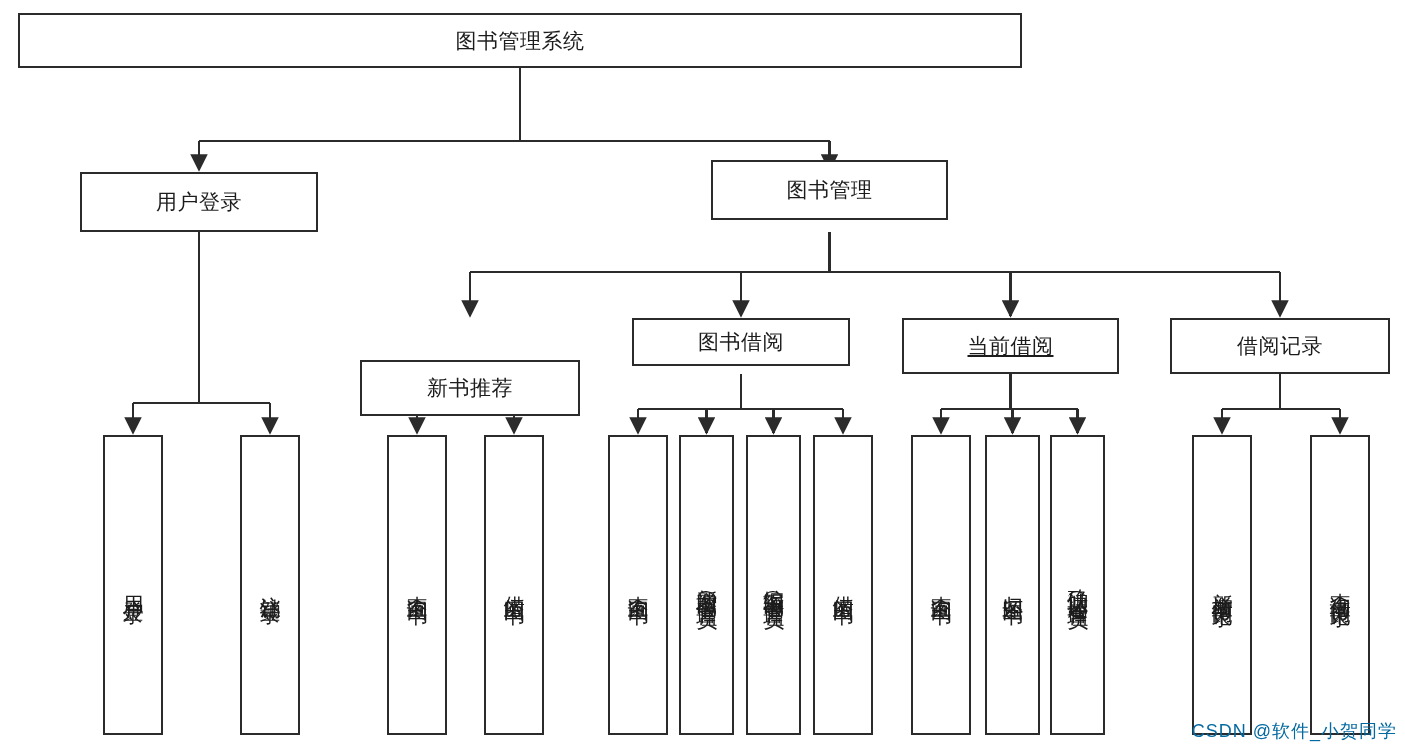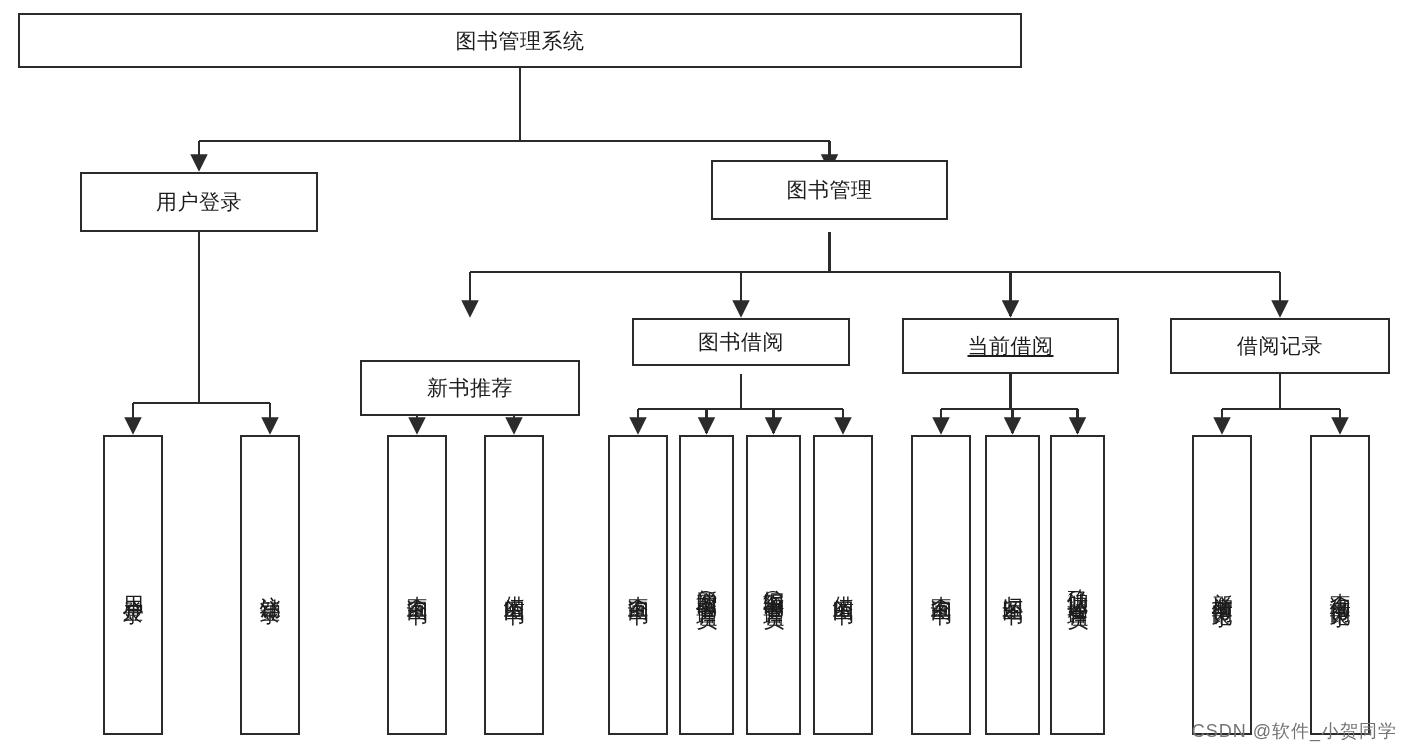--- a/index.html
+++ b/index.html
@@ -58,21 +58,21 @@
     writing-mode: vertical-rl;
     text-orientation: upright;
     display: block;
     text-align: center;
   }
   .watermark {
     position: absolute;
     right: 8px;
     bottom: 4px;
     font-size: 18px;
-    color: #737373;
+    color: #0369a1;
     letter-spacing: 1px;
     white-space: nowrap;
     font-family: "Liberation Sans", "DejaVu Sans", sans-serif;
   }
 </style>
 </head>
 <body>
 
 <div id="diagram-root">
 

